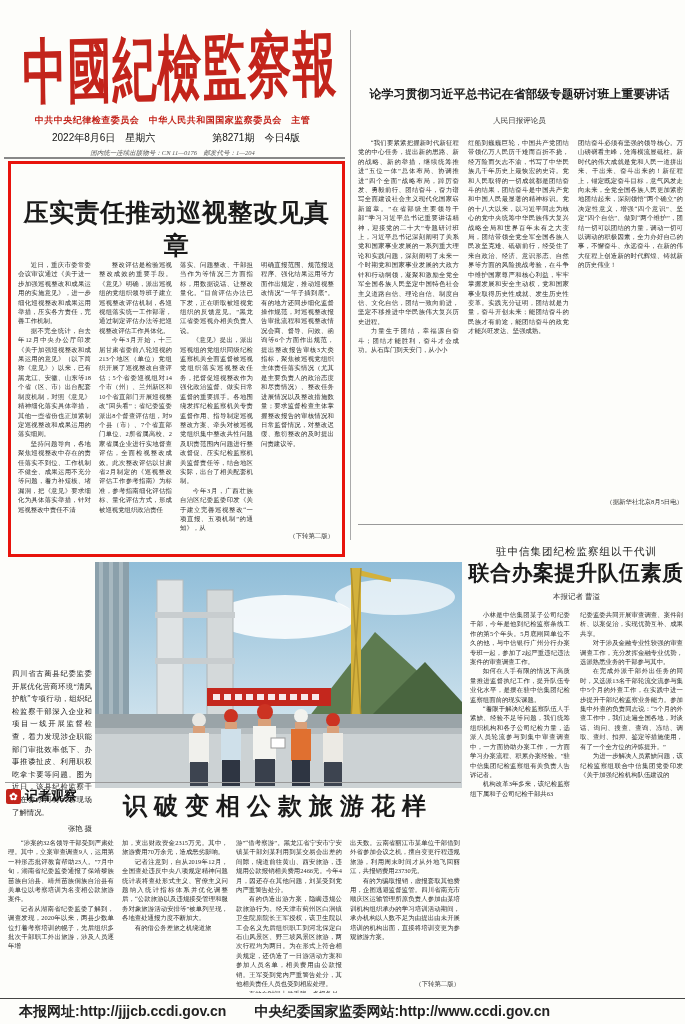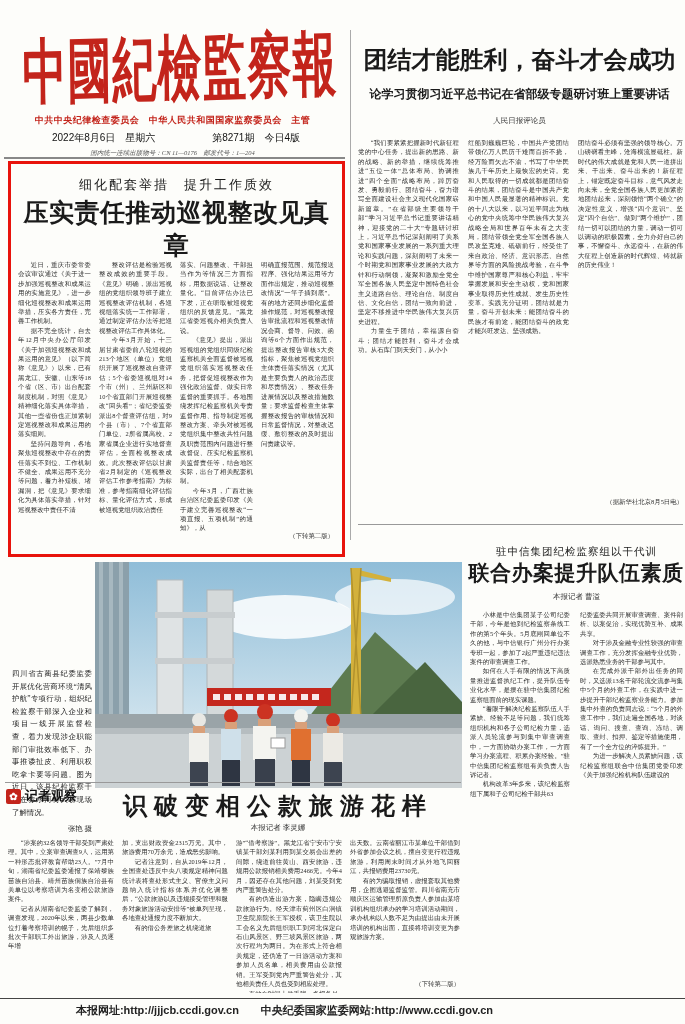--- a/index.html
+++ b/index.html
@@ -39,56 +39,54 @@
   .tr-kicker{left:470px;top:545px;width:213px;font-size:10.5px;letter-spacing:1px;}
   .tr-head{left:468px;top:559px;width:216px;font-size:21px;font-weight:900;letter-spacing:.5px;}
   .tr-by{left:470px;top:592px;width:213px;text-align:center;}
   
   .obs-label{left:6px;top:787px;display:flex;align-items:center;gap:4px;
     font-size:13px;font-weight:bold;color:#111;}
   .obs-icon{display:inline-block;width:15px;height:15px;background:#c3241b;color:#fff;
     font-size:10px;line-height:15px;text-align:center;border-radius:2px;}
   .obs-head{left:95px;top:790px;width:366px;font-size:24px;font-weight:900;letter-spacing:7px;}
   .obs-by{left:95px;top:823px;width:366px;}
-  .footer{left:0;top:1003px;width:569px;font-size:11px;font-weight:bold;color:#222;
+  .footer{left:0;top:1003px;width:569px;font-size:14px;font-weight:bold;color:#222;
     font-family:"Liberation Sans",sans-serif;}
 </style>
 </head>
 <body>
 
 <div class="page">
 
   <div class="abs mast-title">中國紀檢監察報</div>
   <div class="abs mast-sup ctr">中共中央纪律检查委员会　中华人民共和国国家监察委员会　主管</div>
   <div class="abs dateline">
     <span>2022年8月6日　星期六</span>
     <span>第8271期　今日4版</span>
   </div>
   <div class="abs publine ctr">国内统一连续出版物号：CN 11—0176　邮发代号：1—204</div>
   <div class="abs rule" style="left:4px;top:157px;width:341px;height:2px;"></div>
   <div class="abs" style="left:350px;top:30px;width:1px;height:510px;background:#aaa;"></div>
 
-  <div class="abs ed-head ctr">团结才能胜利，奋斗才会成功</div>
   <div class="abs ed-sub ctr">论学习贯彻习近平总书记在省部级专题研讨班上重要讲话</div>
   <div class="abs ed-by byline ctr">人民日报评论员</div>
   <div class="abs col" style="left:358px;top:138px;width:101px;height:370px;">
       <p>“我们要紧紧把握新时代新征程党的中心任务，提出新的思路、新的战略、新的举措，继续统筹推进“五位一体”总体布局、协调推进“四个全面”战略布局，踔厉奋发、勇毅前行、团结奋斗，奋力谱写全面建设社会主义现代化国家崭新篇章。”在省部级主要领导干部“学习习近平总书记重要讲话精神，迎接党的二十大”专题研讨班上，习近平总书记深刻阐明了关系党和国家事业发展的一系列重大理论和实践问题，深刻阐明了未来一个时期党和国家事业发展的大政方针和行动纲领，凝聚和激励全党全军全国各族人民坚定中国特色社会主义道路自信、理论自信、制度自信、文化自信，团结一致向前进，坚定不移推进中华民族伟大复兴历史进程。</p>
       <p>力量生于团结，幸福源自奋斗；团结才能胜利，奋斗才会成功。从石库门到天安门，从小小</p>
     </div>
   <div class="abs col cont" style="left:468px;top:138px;width:101px;height:370px;">
       <p>红船到巍巍巨轮，中国共产党团结带领亿万人民历千难而百折不挠，经万险而矢志不渝，书写了中华民族几千年历史上最恢宏的史诗。党和人民取得的一切成就都是团结奋斗的结果，团结奋斗是中国共产党和中国人民最显著的精神标识。党的十八大以来，以习近平同志为核心的党中央统筹中华民族伟大复兴战略全局和世界百年未有之大变局，团结带领全党全军全国各族人民攻坚克难、砥砺前行，经受住了来自政治、经济、意识形态、自然界等方面的风险挑战考验，在斗争中维护国家尊严和核心利益，牢牢掌握发展和安全主动权，党和国家事业取得历史性成就、发生历史性变革。实践充分证明，团结就是力量，奋斗开创未来；能团结奋斗的民族才有前途，能团结奋斗的政党才能兴旺发达、坚强成熟。</p>
     </div>
   <div class="abs col cont" style="left:578px;top:138px;width:105px;height:358px;">
       <p>团结奋斗必须有坚强的领导核心。万山磅礴看主峰，沧海横流显砥柱。新时代的伟大成就是党和人民一道拼出来、干出来、奋斗出来的！新征程上，锚定既定奋斗目标，意气风发走向未来，全党全国各族人民更加紧密地团结起来，深刻领悟“两个确立”的决定性意义，增强“四个意识”、坚定“四个自信”、做到“两个维护”，团结一切可以团结的力量，调动一切可以调动的积极因素，全力办好自己的事，不懈奋斗、永远奋斗，在新的伟大征程上创造新的时代辉煌、铸就新的历史伟业！</p>
     </div>
   <div class="abs jumpnote" style="left:578px;top:498px;width:105px;">（据新华社北京8月5日电）</div>
   <div class="abs" style="left:358px;top:524px;width:325px;height:1px;background:#999;"></div>
 
   <div class="abs lead-box">
-    <div class="abs lead-kicker ctr">细化配套举措　提升工作质效</div>
     <div class="abs lead-head ctr">压实责任推动巡视整改见真章</div>
     <div class="abs col" style="left:7px;top:96px;width:73px;height:284px;">
         <p>近日，重庆市委常委会议审议通过《关于进一步加强巡视整改和成果运用的实施意见》，进一步细化巡视整改和成果运用举措，压实各方责任，完善工作机制。</p>
         <p>据不完全统计，自去年12月中央办公厅印发《关于加强巡视整改和成果运用的意见》（以下简称《意见》）以来，已有黑龙江、安徽、山东等18个省（区、市）出台配套制度机制，对照《意见》精神细化落实具体举措，其他一些省份也正加紧制定巡视整改和成果运用的落实细则。</p>
         <p>坚持问题导向，各地聚焦巡视整改中存在的责任落实不到位、工作机制不健全、成果运用不充分等问题，着力补短板、堵漏洞，把《意见》要求细化为具体落实举措，针对巡视整改中责任不清</p>
       </div>
     <div class="abs col" style="left:88px;top:96px;width:73px;height:284px;">
         <p>整改评估是检验巡视整改成效的重要手段。《意见》明确，派出巡视组的党组织领导班子建立巡视整改评估机制，各巡视组落实统一工作部署，通过制定评估办法等把巡视整改评估工作具体化。</p>
         <p>今年3月开始，十三届甘肃省委前八轮巡视的213个地区（单位）党组织开展了巡视整改自查评估；5个省委巡视组对14个市（州）、兰州新区和10个省直部门开展巡视整改“回头看”；省纪委监委派出8个督查评估组，对9个县（市）、7个省直部门单位、2所省属高校、2家省属企业进行实地督查评估，全面检视整改成效。此次整改评估以甘肃省2月制定的《巡视整改评估工作参考指南》为标准，参考指南细化评估指标、量化评估方式，形成被巡视党组织政治责任</p>
       </div>
@@ -204,21 +202,20 @@
       <p>在完成外派干部外出任务的同时，又选派13名干部轮流交流参与集中5个月的外查工作，在实践中进一步提升干部纪检监察业务能力。参加集中外查的负责同志说：“5个月的外查工作中，我们走遍全国各地，对谈话、询问、搜查、查询、冻结、调取、查封、扣押、鉴定等措施使用，有了一个全方位的淬炼提升。”</p>
       <p>为进一步解决人员紧缺问题，该纪检监察组联合中信集团党委印发《关于加强纪检机构队伍建设的</p>
     </div>
 
   <div class="abs" style="left:5px;top:782px;width:456px;height:1px;background:#999;"></div>
   <div class="abs obs-label">
     <span class="obs-icon">✿</span>
     <span>记者观察</span>
   </div>
   <div class="abs obs-head ctr">识破变相公款旅游花样</div>
-  <div class="abs obs-by byline ctr">本报记者 李灵娜</div>
   <div class="abs col" style="left:8px;top:838px;width:106px;height:155px;">
       <p>“涉案的32名领导干部受到严肃处理。其中，立案审查调查9人，运用第一种形态批评教育帮助23人。”7月中旬，湖南省纪委监委通报了保靖黎族苗族自治县、靖州苗族侗族自治县有关单位以考察培训为名变相公款旅游案件。</p>
       <p>记者从湖南省纪委监委了解到，调查发现，2020年以来，两县少数单位打着考察培训的幌子，先后组织多批次干部职工外出旅游，涉及人员逐年增</p>
     </div>
   <div class="abs col cont" style="left:122px;top:838px;width:106px;height:155px;">
       <p>加，支出财政资金2315万元。其中，旅游费用70万余元，造成恶劣影响。</p>
       <p>记者注意到，自从2019年12月，全国查处违反中央八项规定精神问题统计表将查处形式主义、官僚主义问题纳入统计指标体系并优化调整后，“公款旅游以及违规接受管理和服务对象旅游活动安排等”被单列呈现，各地查处通报力度不断加大。</p>
       <p>有的借公务差旅之机绕道旅</p>
     </div>
   <div class="abs col cont" style="left:236px;top:838px;width:106px;height:155px;">

